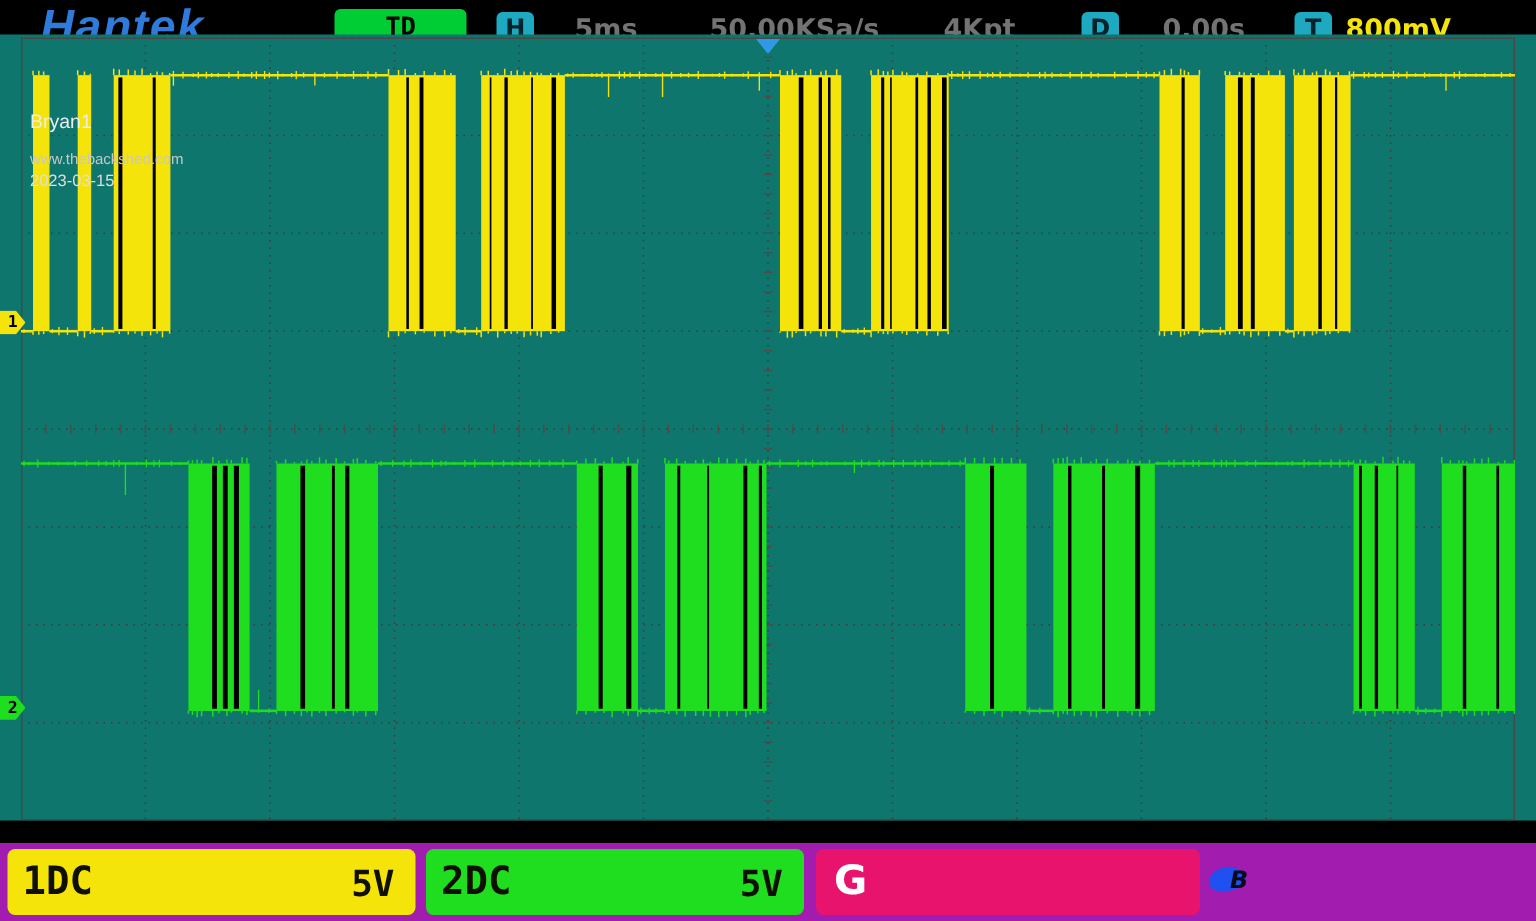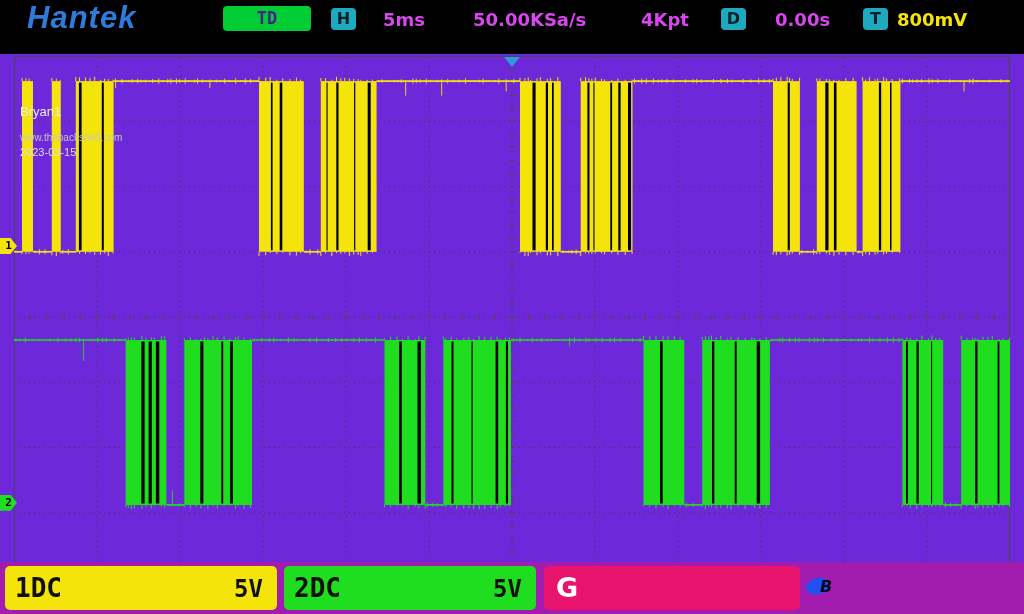--- a/index.html
+++ b/index.html
@@ -6,33 +6,33 @@
   html,body { background:#000; }
   body { width:1024px; height:614px; position:relative; overflow:hidden;
          font-family:"Liberation Sans", sans-serif; }
   .screen { position:absolute; left:0; top:0; width:1024px; height:614px; background:#000; }
 
   
   .topbar { position:absolute; left:11px; top:0; width:1024px; height:38px; background:#000;padding-left:12px; }
   .logo { position:absolute; left:16px; top:0px; font-size:31px; font-weight:bold; font-style:italic;
           color:var(--logo-blue); letter-spacing:1px; }
   .td-badge { position:absolute; left:212px; top:6px; width:88px; height:25px;
-          background:var(--badge-green); color:#4c1d95; font-weight:bold; font-size:17px;
+          background:var(--badge-green); color:#000000; font-weight:bold; font-size:17px;
           text-align:center; line-height:25px; border-radius:4px; font-family:"DejaVu Sans Mono", monospace; }
   .cyanbadge { position:absolute; top:8px; width:25px; height:22px; background:var(--accent-cyan);
           color:#00222a; font-weight:bold; font-size:16px; text-align:center; line-height:22px;
           border-radius:4px; font-family:"DejaVu Sans", sans-serif; }
   #h-badge { left:320px; } #d-badge { left:710px; } #t-badge { left:852px; }
-  .readout { position:absolute; top:9px; color:#d946ef; font-weight:bold; font-size:18px;
+  .readout { position:absolute; top:9px; color:#737373; font-weight:bold; font-size:18px;
           font-family:"DejaVu Sans", sans-serif; }
-  #timebase { left:372px; } #samplerate { left:462px; } #memdepth { left:618px;margin-left:12px; } #hpos { left:764px; }
+  #timebase { left:372px; } #samplerate { left:462px; } #memdepth { left:618px; } #hpos { left:764px; }
   #triglevel { left:886px; color:var(--ch1); }
 
   
-  .plot { position:absolute; left:0; top:54px; width:1024px; height:524px; background:#6d28d9; }
+  .plot { position:absolute; left:0; top:23px; width:1024px; height:524px; background:#0f766e; }
   #scope-svg { position:absolute; left:14px; top:2px; display:block; }
   .watermark { position:absolute; left:20px; top:50px; pointer-events:none; }
   .watermark .l1 { font-size:13px; color:#ececec; }
   .watermark .l2 { font-size:10px; color:#c7c7c7; margin-top:13px; }
   .watermark .l3 { font-size:11px; color:#dedede; margin-top:3px; }
   .ch-marker { position:absolute; left:0px; width:17px; height:16px; font-size:11px; font-weight:bold;
           color:#000; text-align:center; line-height:16px;
           clip-path:polygon(0 0, 62% 0, 100% 50%, 62% 100%, 0 100%);
           font-family:"DejaVu Sans Mono", monospace; }
 

